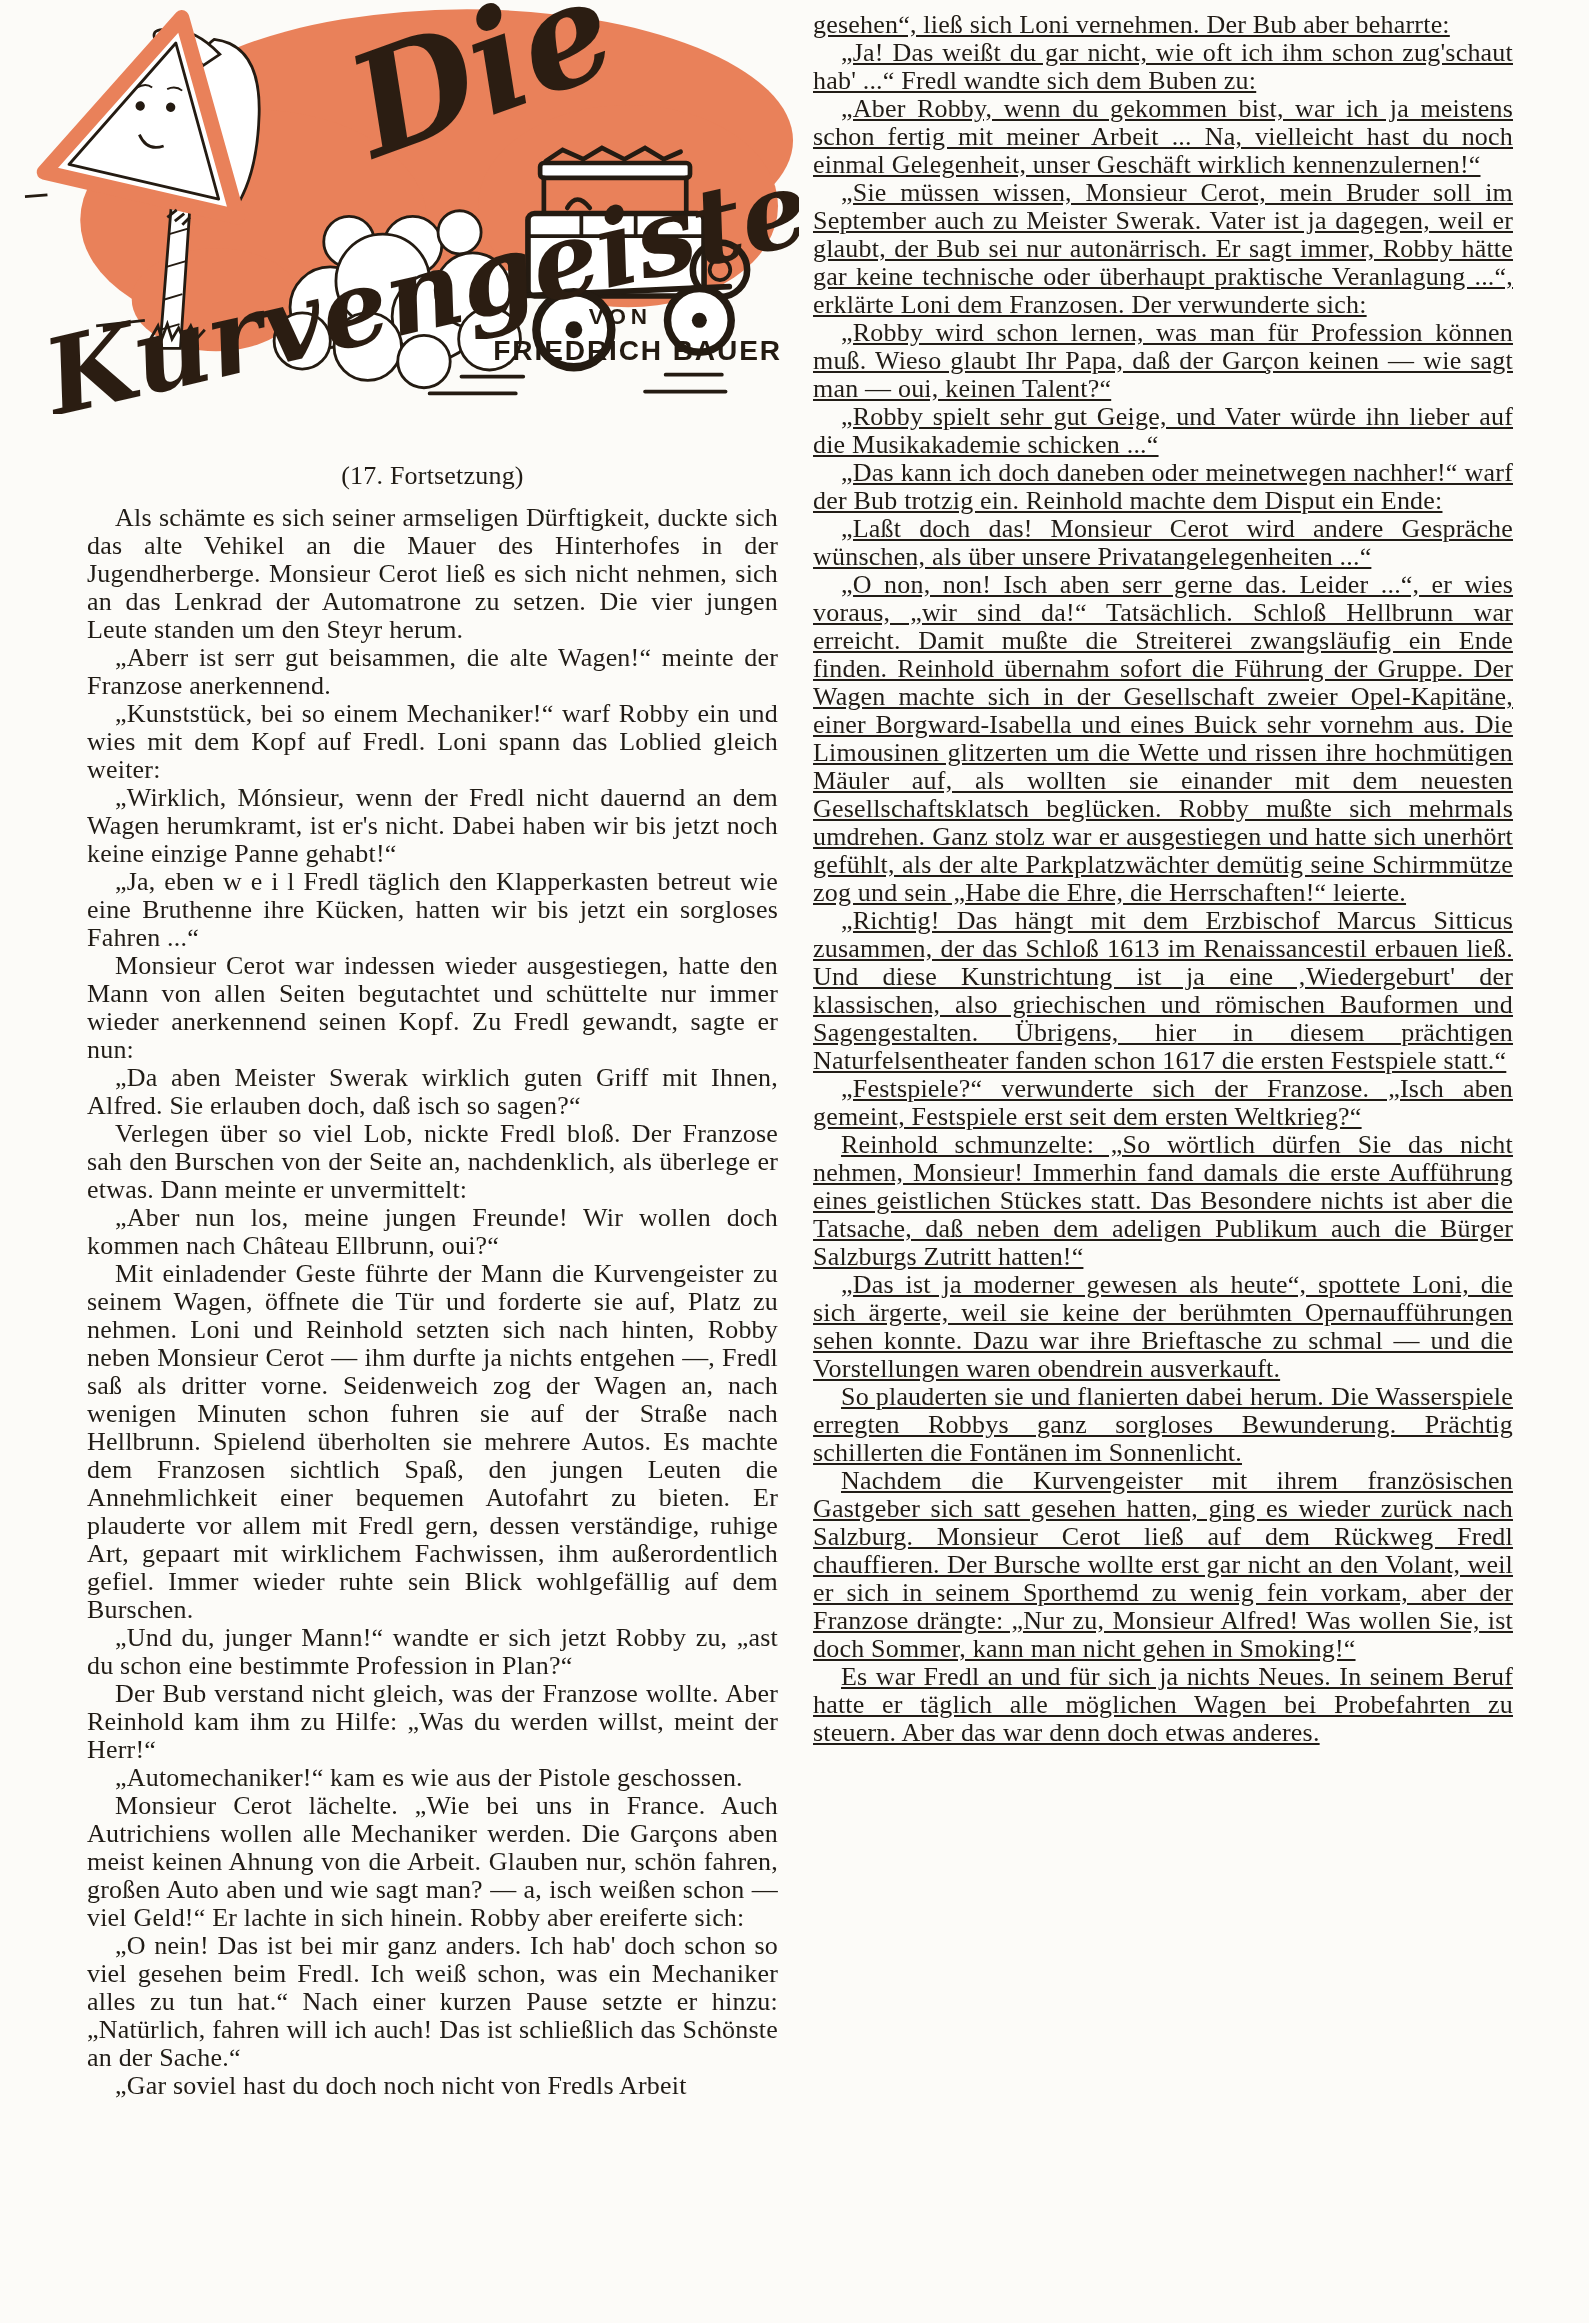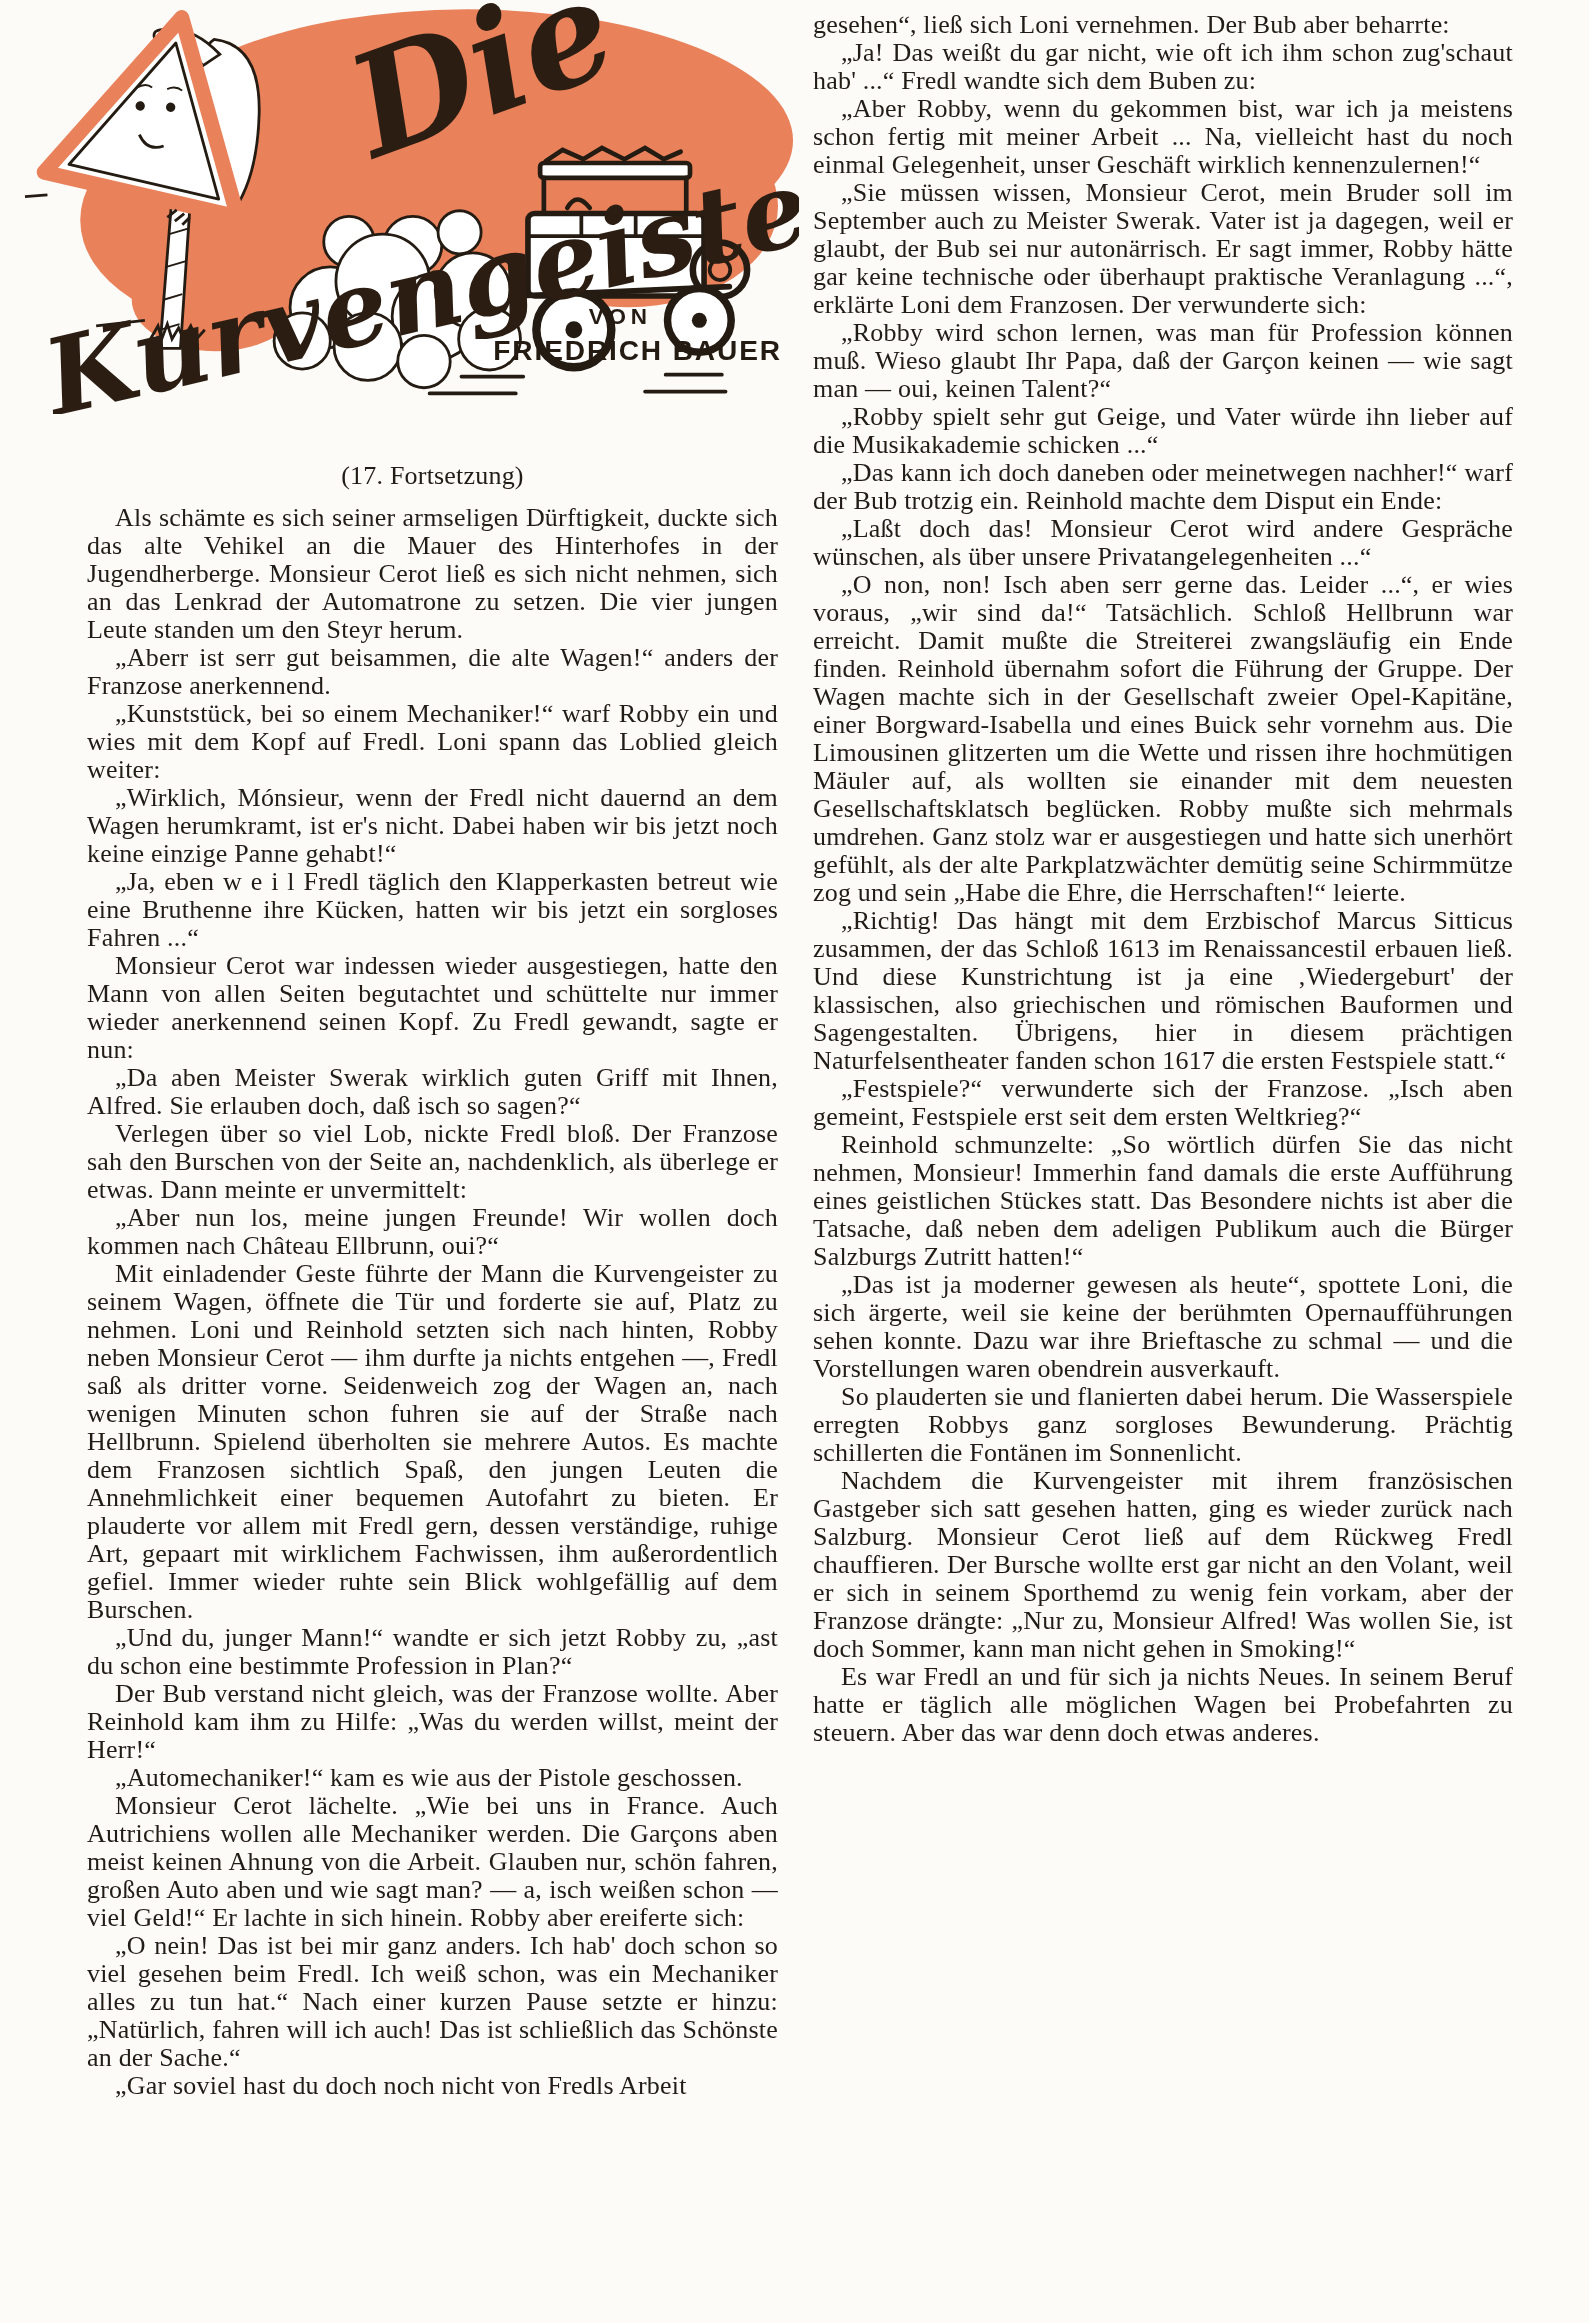--- a/index.html
+++ b/index.html
@@ -8,21 +8,21 @@
     background:#fcfbf8;
     font-family:"Liberation Serif","DejaVu Serif",serif;
     color:#211c16;
     position:relative;
     overflow:hidden;
   }
   .page{position:absolute;inset:0;}
   .header-art{position:absolute;left:19px;top:0;width:780px;height:414px;}
   .col{position:absolute;font-size:26px;line-height:28px;letter-spacing:0.2px;text-align:justify;hyphens:auto;-webkit-hyphens:auto;}
   .col-left{left:87px;top:461px;width:691px;}
-  .col-right{left:813px;top:11.2px;width:700px;}
+  .col-right{left:813px;top:11.2px;width:700px;text-decoration:underline;}
   .continuation{
     text-align:center;text-indent:0;
     font-size:26px;line-height:30px;
     margin:0 0 13px 0;
   }
   .para{margin:0;text-indent:28px;}
   .para.noindent{text-indent:0;}
   .script-title{font-family:"DejaVu Serif","Liberation Serif",serif;font-style:italic;font-weight:bold;}
   .byline-text{font-family:"Liberation Sans","DejaVu Sans",sans-serif;font-weight:bold;}
 </style>
@@ -107,21 +107,21 @@
     <g class="byline-text" fill="#241b12">
       <text x="608" y="346" font-size="24" letter-spacing="5">VON</text>
       <text x="506" y="384" font-size="30" letter-spacing="2">FRIEDRICH BAUER</text>
     </g>
   </svg>
 
   <div class="col col-left">
     <div class="continuation">(17. Fortsetzung)</div>
     <div>
         <p class="para">Als schämte es sich seiner armseligen Dürftigkeit, duckte sich das alte Vehikel an die Mauer des Hinterhofes in der Jugendherberge. Monsieur Cerot ließ es sich nicht nehmen, sich an das Lenkrad der Automatrone zu setzen. Die vier jungen Leute standen um den Steyr herum.</p>
-        <p class="para">„Aberr ist serr gut beisammen, die alte Wagen!“ anders der Franzose anerkennend.</p>
+        <p class="para">„Aberr ist serr gut beisammen, die alte Wagen!“ meinte der Franzose anerkennend.</p>
         <p class="para">„Kunststück, bei so einem Mechaniker!“ warf Robby ein und wies mit dem Kopf auf Fredl. Loni spann das Loblied gleich weiter:</p>
         <p class="para">„Wirklich, Mónsieur, wenn der Fredl nicht dauernd an dem Wagen herumkramt, ist er's nicht. Dabei haben wir bis jetzt noch keine einzige Panne gehabt!“</p>
         <p class="para">„Ja, eben w e i l Fredl täglich den Klapperkasten betreut wie eine Bruthenne ihre Kücken, hatten wir bis jetzt ein sorgloses Fahren ...“</p>
         <p class="para">Monsieur Cerot war indessen wieder ausgestiegen, hatte den Mann von allen Seiten begutachtet und schüttelte nur immer wieder anerkennend seinen Kopf. Zu Fredl gewandt, sagte er nun:</p>
         <p class="para">„Da aben Meister Swerak wirklich guten Griff mit Ihnen, Alfred. Sie erlauben doch, daß isch so sagen?“</p>
         <p class="para">Verlegen über so viel Lob, nickte Fredl bloß. Der Franzose sah den Burschen von der Seite an, nachdenklich, als überlege er etwas. Dann meinte er unvermittelt:</p>
         <p class="para">„Aber nun los, meine jungen Freunde! Wir wollen doch kommen nach Château Ellbrunn, oui?“</p>
         <p class="para">Mit einladender Geste führte der Mann die Kurvengeister zu seinem Wagen, öffnete die Tür und forderte sie auf, Platz zu nehmen. Loni und Reinhold setzten sich nach hinten, Robby neben Monsieur Cerot — ihm durfte ja nichts entgehen —, Fredl saß als dritter vorne. Seidenweich zog der Wagen an, nach wenigen Minuten schon fuhren sie auf der Straße nach Hellbrunn. Spielend überholten sie mehrere Autos. Es machte dem Franzosen sichtlich Spaß, den jungen Leuten die Annehmlichkeit einer bequemen Autofahrt zu bieten. Er plauderte vor allem mit Fredl gern, dessen verständige, ruhige Art, gepaart mit wirklichem Fachwissen, ihm außerordentlich gefiel. Immer wieder ruhte sein Blick wohlgefällig auf dem Burschen.</p>
         <p class="para">„Und du, junger Mann!“ wandte er sich jetzt Robby zu, „ast du schon eine bestimmte Profession in Plan?“</p>
         <p class="para">Der Bub verstand nicht gleich, was der Franzose wollte. Aber Reinhold kam ihm zu Hilfe: „Was du werden willst, meint der Herr!“</p>

